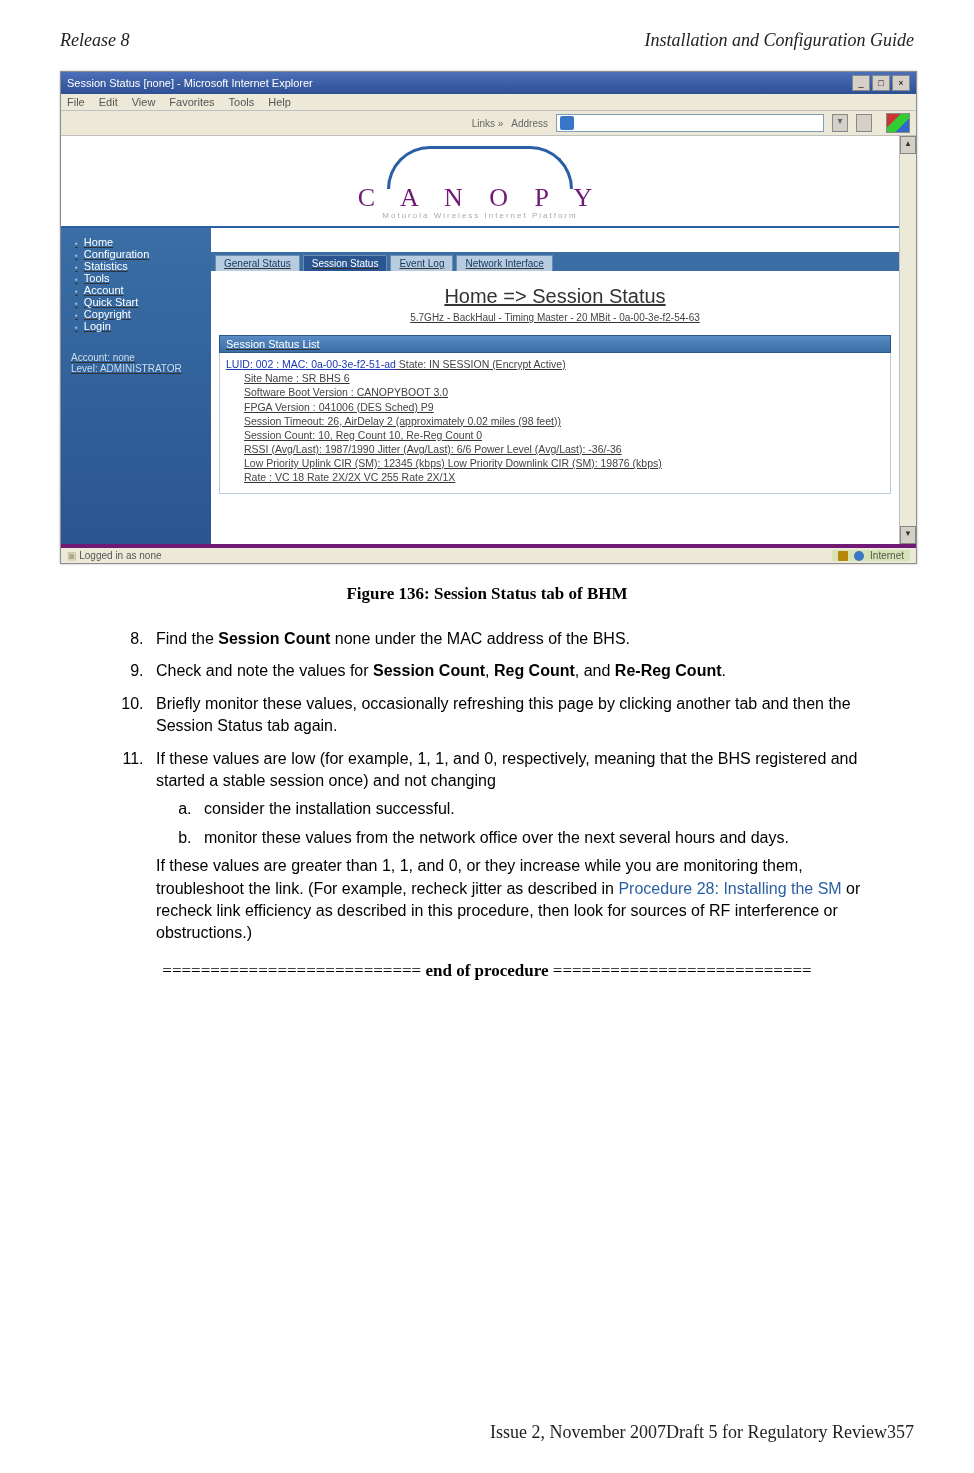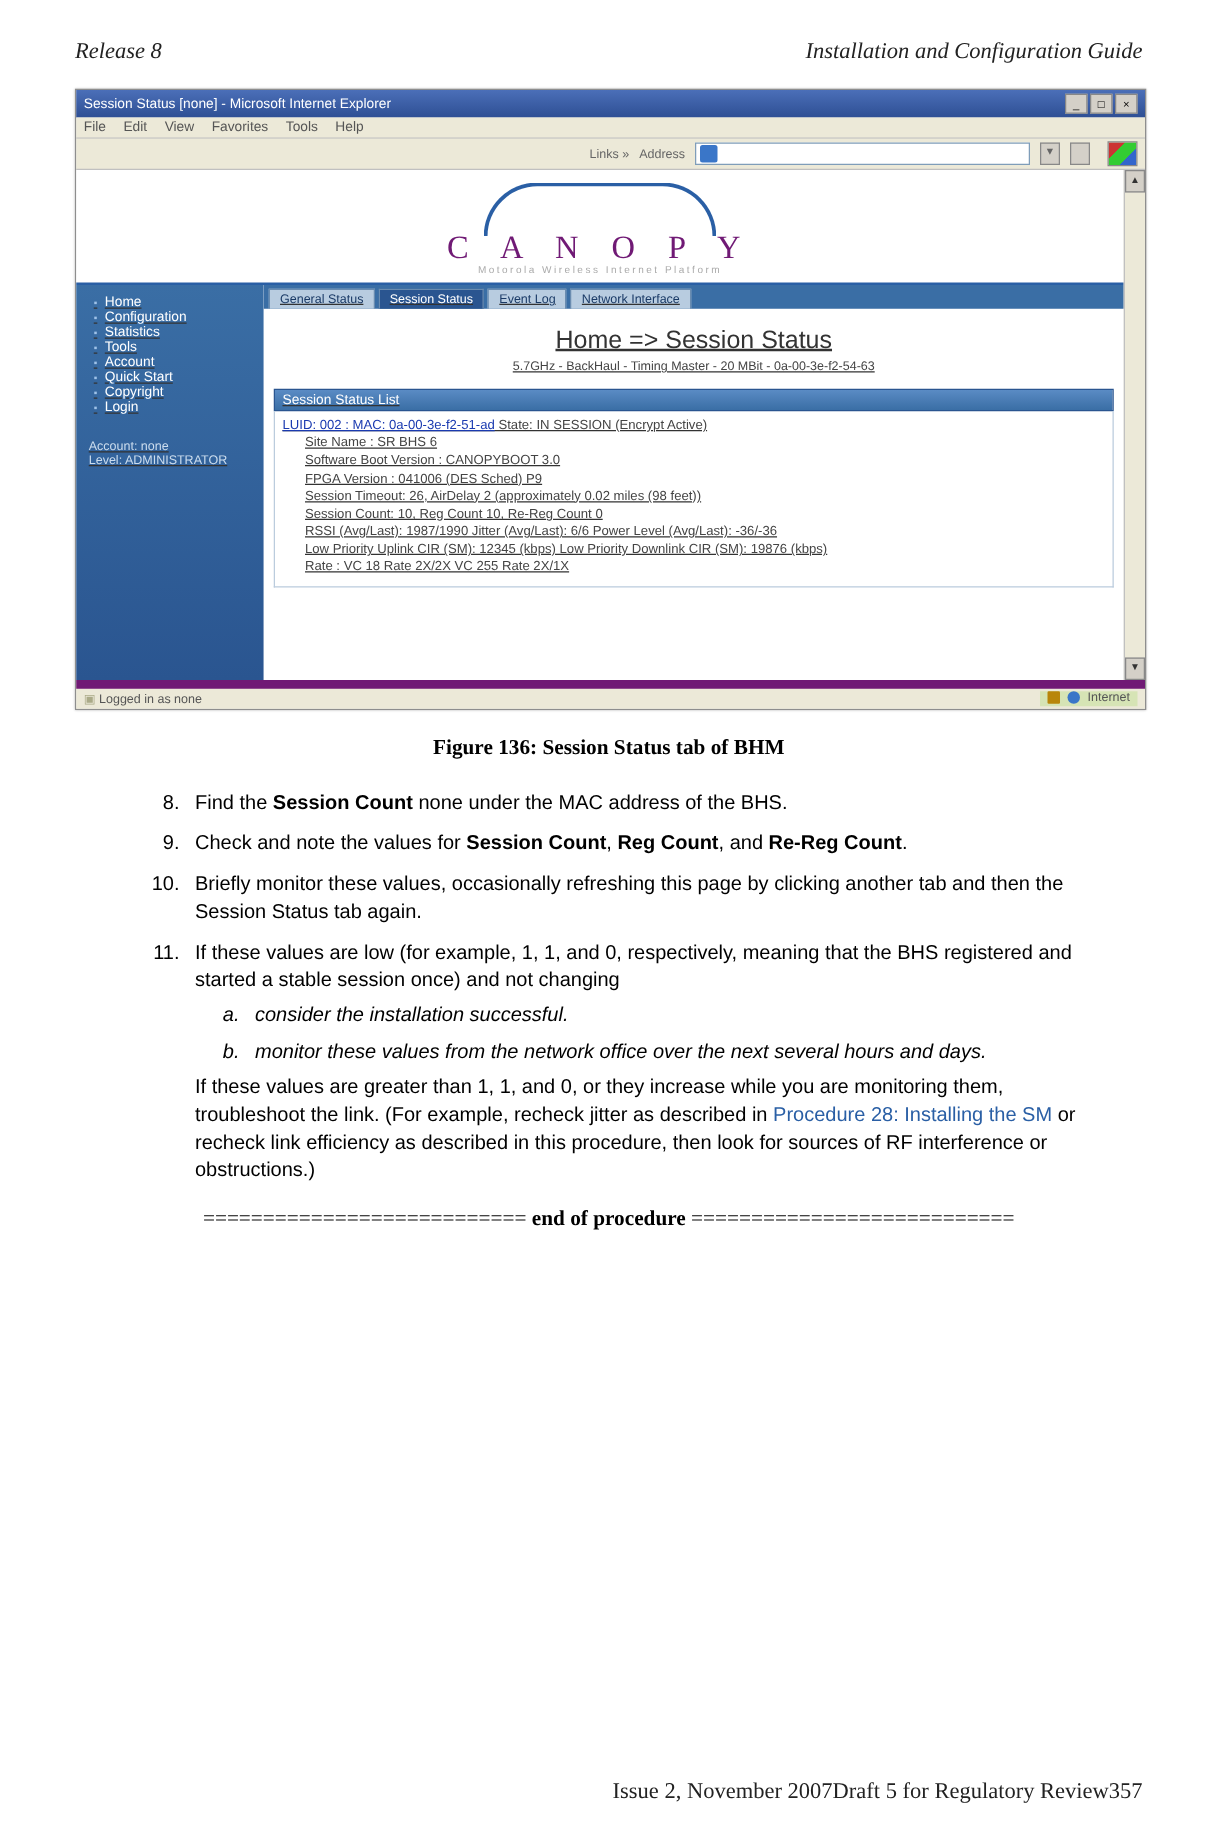--- a/index.html
+++ b/index.html
@@ -162,20 +162,21 @@
   .side-account {
     margin-top: 20px;
     font-size: 10px;
     padding-left: 10px;
     color: #cde;
   }
   .main-area {
     flex: 1;
     padding: 0;
     background: #fff;
+    margin-top: 24px;
   }
   .tabs {
     background: #3a6ea5;
     padding: 3px 4px 0 4px;
     display: flex;
     gap: 3px;
   }
   .tab {
     background: #b8cce0;
     color: #1a3a66;
@@ -216,30 +217,30 @@
     font-size: 10.5px;
     color: #444;
     line-height: 1.35;
   }
   .luid {
     color: #1a3ab0;
     text-decoration: underline;
   }
   .ie-status {
     background: #ece9d8;
-    border-top: 7px solid #701a75;
+    border-top: 4px solid #701a75;
     padding: 2px 6px;
     display: flex;
     justify-content: space-between;
     font-size: 10px;
     color: #555;
     gap: 17px;
   }
   .status-right {
-    display: flex; gap: 6px; align-items: flex-start;
+    display: flex; gap: 6px; align-items: flex-end;
     background: #d6e4b5;
     padding: 0 6px;
   }
   .lock { width:10px; height:10px; background:#b8860b; border-radius:1px;}
   .globe { width:10px; height:10px; background:#3a76c8; border-radius:50%;}
   
   .caption {
     text-align: center;
     font-family: "Times New Roman", serif;
     font-weight: bold;
@@ -255,21 +256,20 @@
     line-height: 1.4;
   }
   ol.steps > li {
     margin-bottom: 10px;
     padding-left: 8px;
   }
   ol.sub {
     list-style-type: lower-alpha;
     margin: 6px 0 6px 20px;
     padding-left: 20px;
-    font-style: italic;
   }
   ol.sub > li {
     margin-bottom: 6px;
     padding-left: 8px;
   }
   .after {
     margin-left: 0;
   }
   .link { color: #2a5fa5; }
   .eop {

